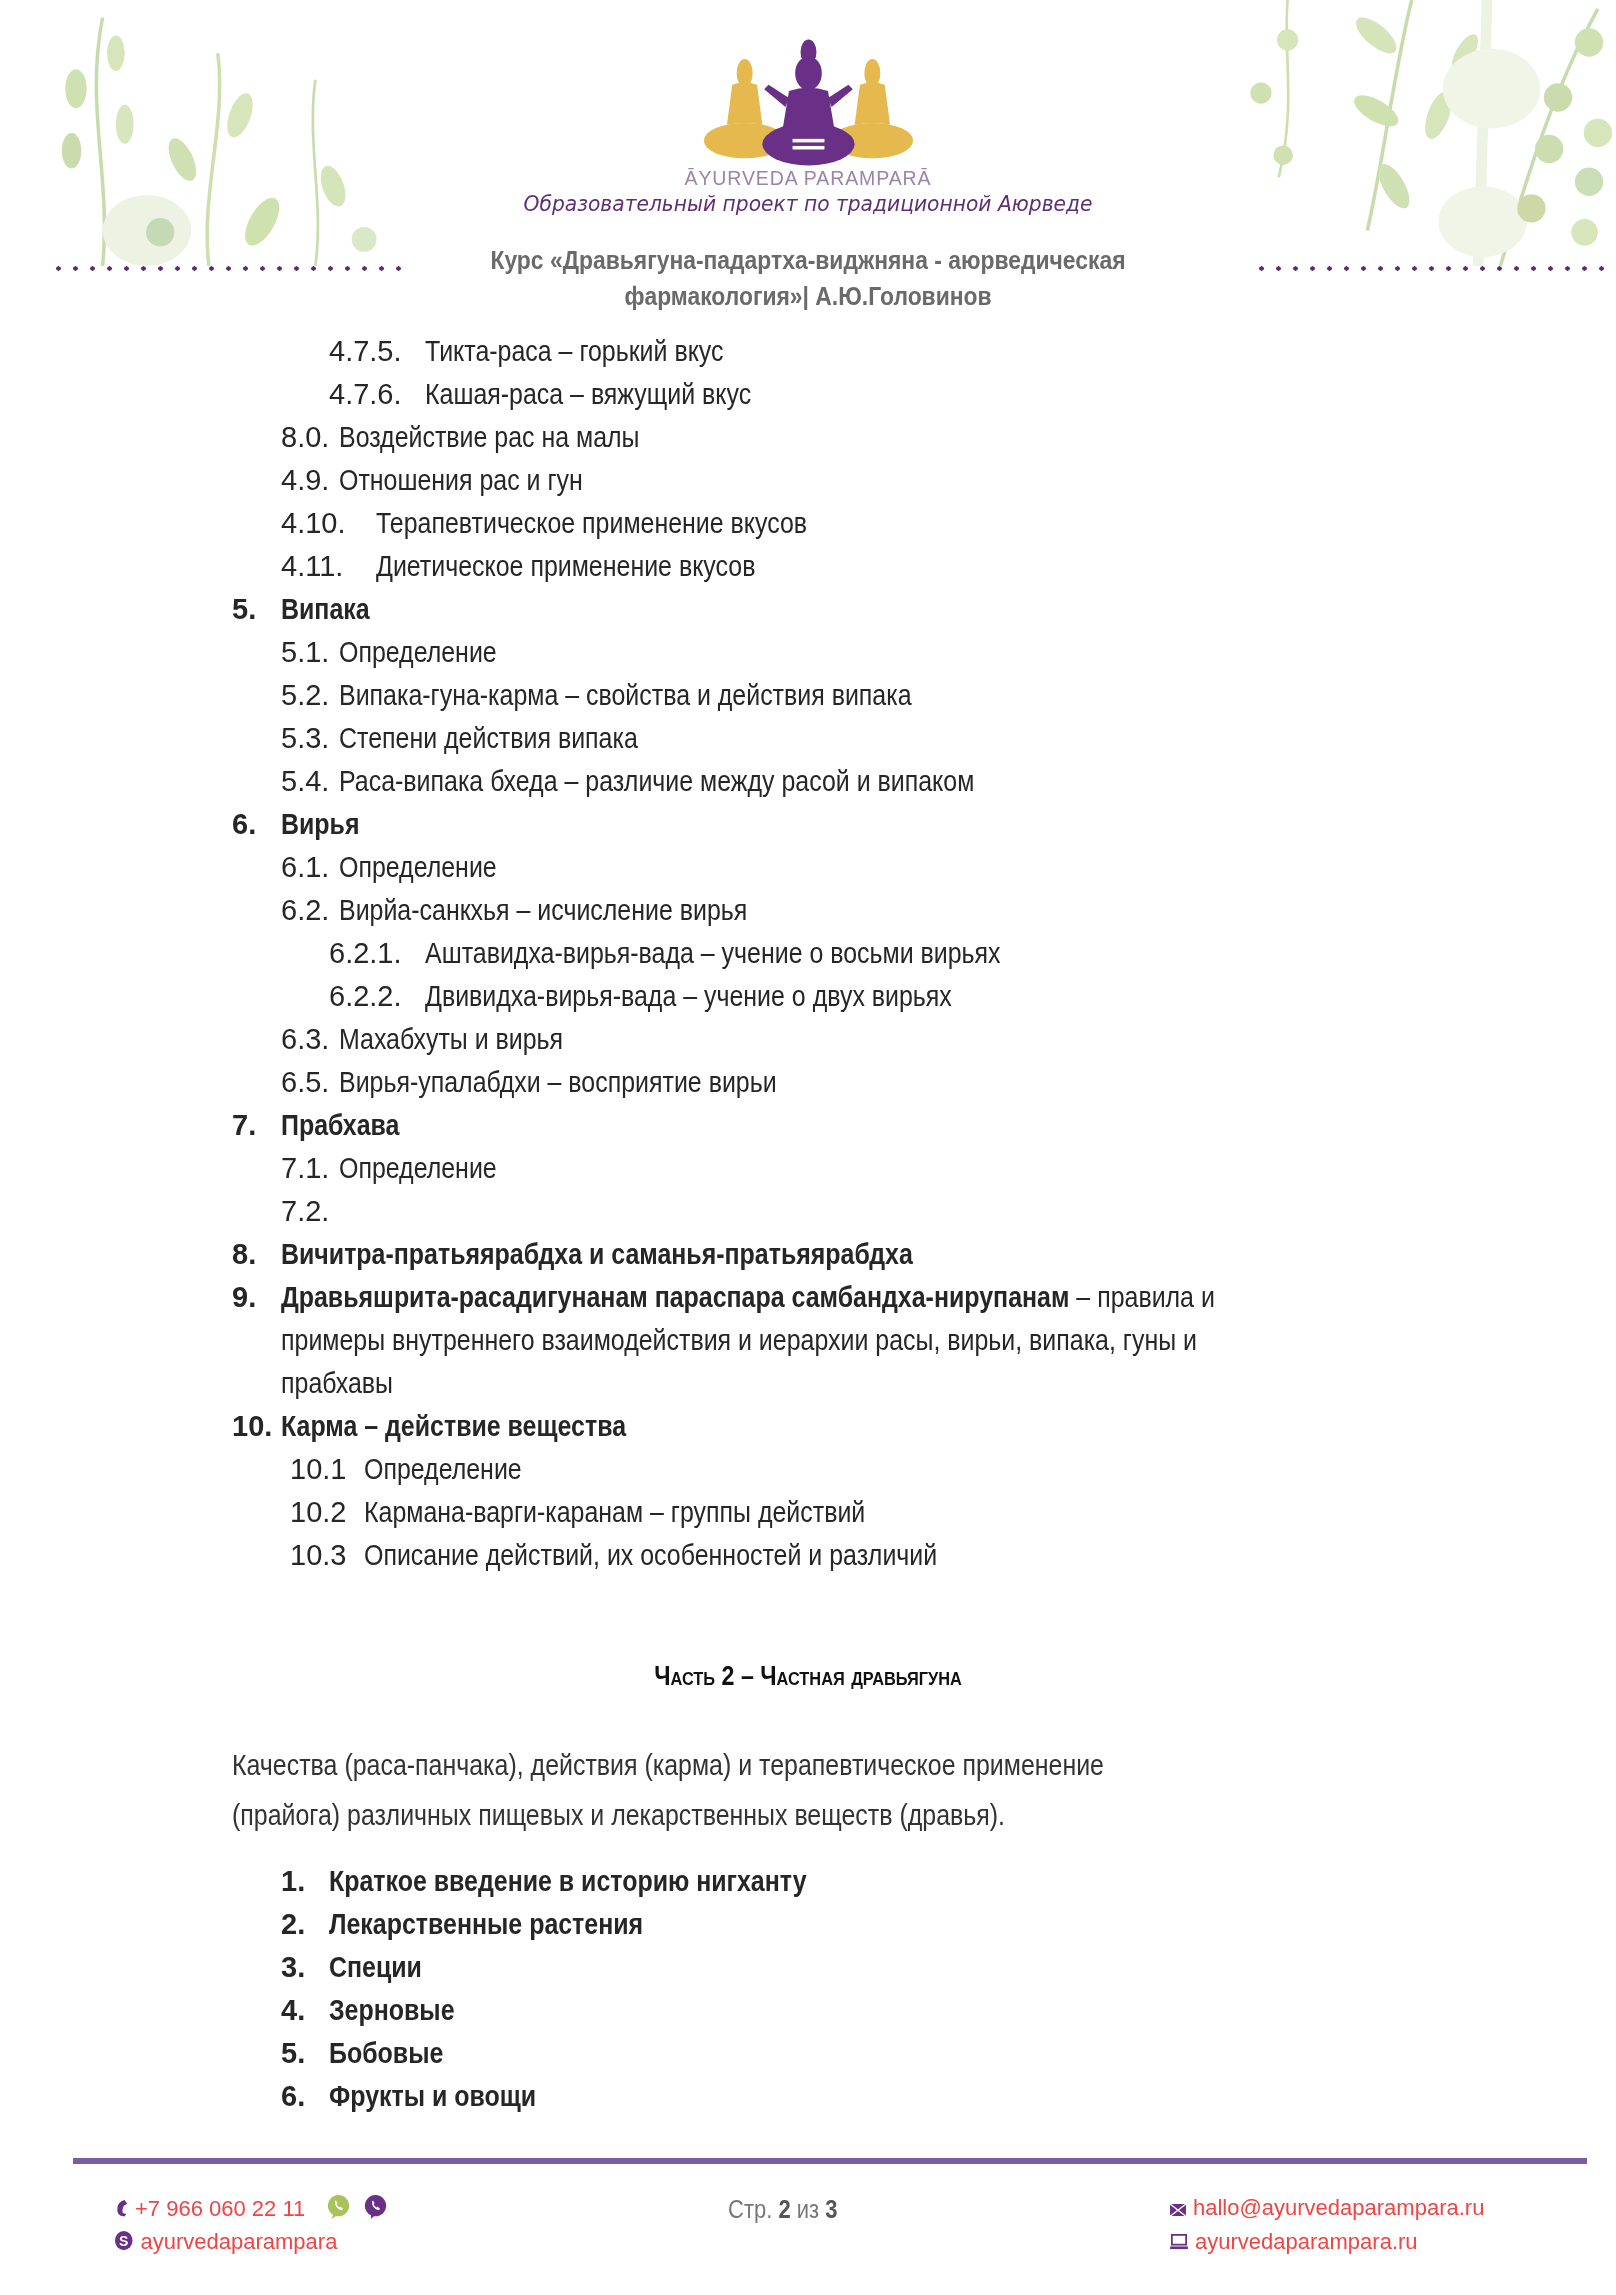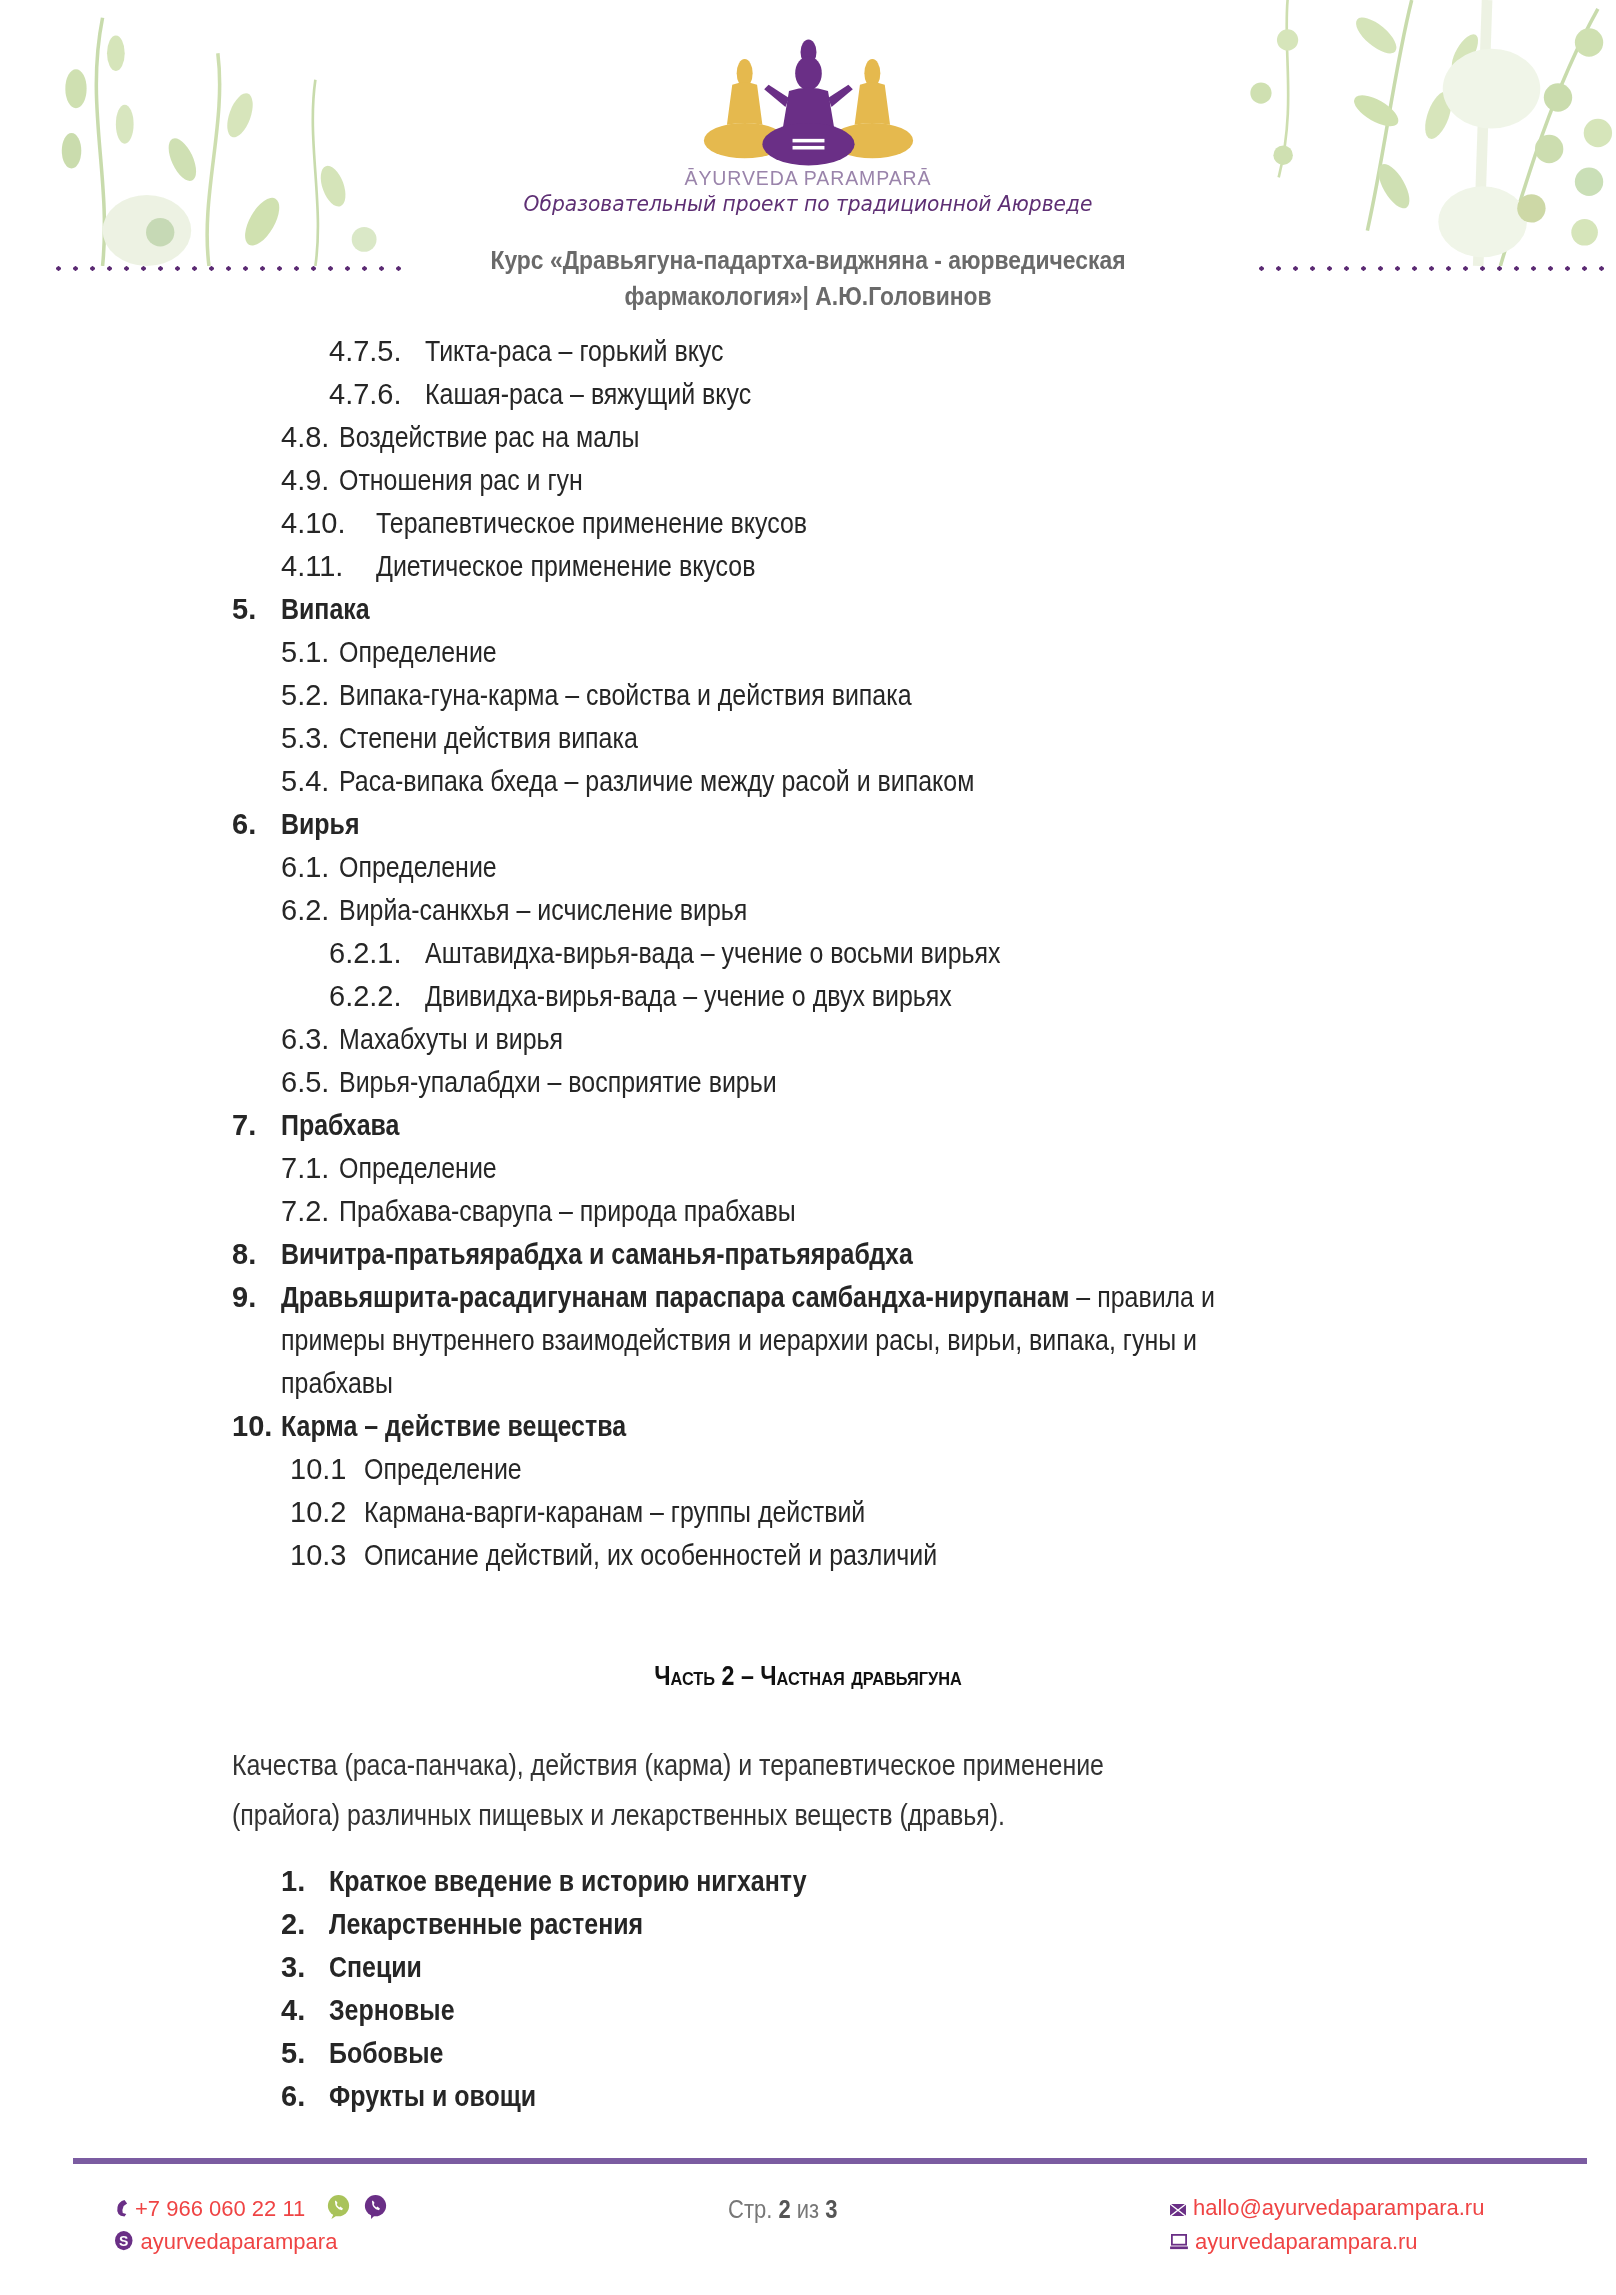--- a/index.html
+++ b/index.html
@@ -152,21 +152,21 @@
 <div class="toc" id="toc">
     <div class="row lvl3">
       <span class="num">4.7.5.</span>
       <span class="txt"><span class="inner"><span>Тикта-раса – горький вкус</span></span></span>
     </div>
     <div class="row lvl3">
       <span class="num">4.7.6.</span>
       <span class="txt"><span class="inner"><span>Кашая-раса – вяжущий вкус</span></span></span>
     </div>
     <div class="row lvl2">
-      <span class="num">4.8.</span>
+      <span class="num">8.0.</span>
       <span class="txt"><span class="inner"><span>Воздействие рас на малы</span></span></span>
     </div>
     <div class="row lvl2">
       <span class="num">4.9.</span>
       <span class="txt"><span class="inner"><span>Отношения рас и гун</span></span></span>
     </div>
     <div class="row lvl2 lvl2w">
       <span class="num">4.10.</span>
       <span class="txt"><span class="inner"><span>Терапевтическое применение вкусов</span></span></span>
     </div>
@@ -225,21 +225,20 @@
     <div class="row lvl1">
       <span class="num">7.</span>
       <span class="txt"><span class="inner"><b>Прабхава</b><span></span></span></span>
     </div>
     <div class="row lvl2">
       <span class="num">7.1.</span>
       <span class="txt"><span class="inner"><span>Определение</span></span></span>
     </div>
     <div class="row lvl2">
       <span class="num">7.2.</span>
-      <span class="txt"><span class="inner"><span>Прабхава-сварупа – природа прабхавы</span></span></span>
     </div>
     <div class="row lvl1">
       <span class="num">8.</span>
       <span class="txt"><span class="inner"><b>Вичитра-пратьяярабдха и саманья-пратьяярабдха</b><span></span></span></span>
     </div>
     <div class="row lvl1">
       <span class="num">9.</span>
       <span class="txt"><span class="inner"><b>Дравьяшрита-расадигунанам параспара самбандха-нирупанам</b><span> – правила и</span></span></span>
     </div>
     <div class="row cont">

